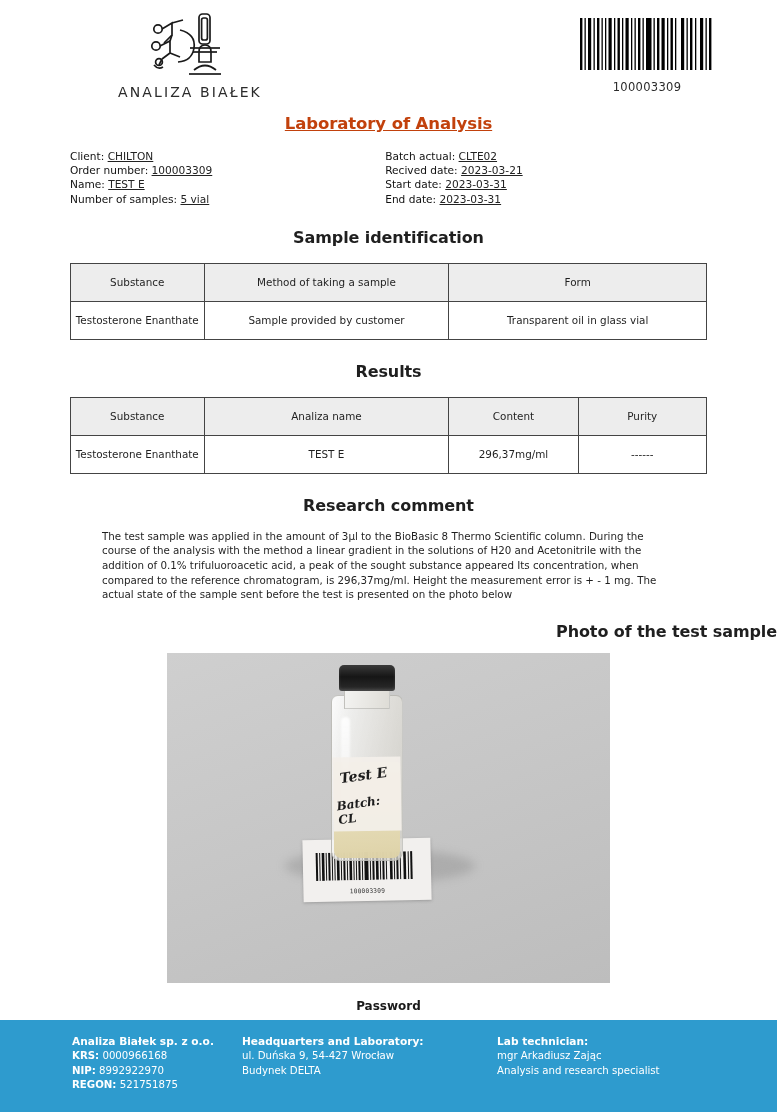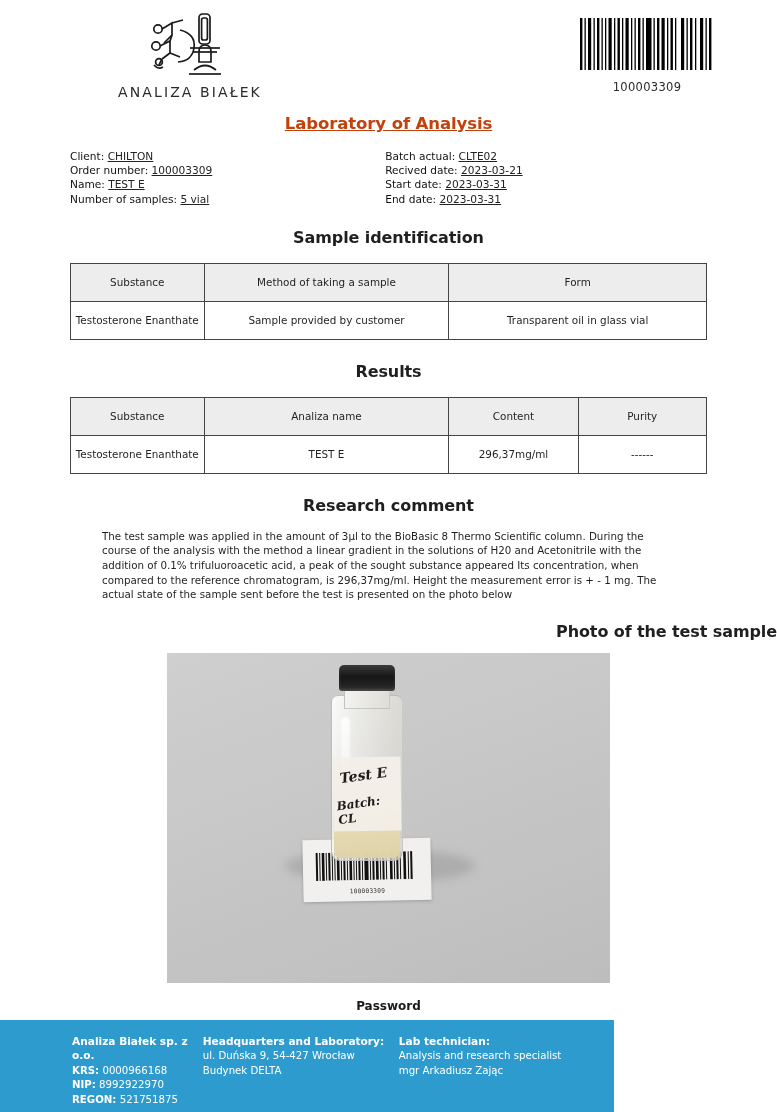--- a/index.html
+++ b/index.html
@@ -155,21 +155,21 @@
   }
 
   
   .pwd { text-align: center; margin-top: 16px; }
   .pwd-label { font-size: 12px; font-weight: bold; color: #1a1a1a; }
   .pwd-val { font-size: 10.6px; color: #2a2a2a; margin-top: 5px; }
 
   
   .footer {
     position: absolute; left: 0; bottom: 0;
-    width: 614px; height: 92px;
+    width: 777px; height: 92px;
     background: #2e9bce; color: #ffffff;
     display: flex; padding: 14px 0 0 0;
   }
   .fcol { font-size: 10.2px; line-height: 14.4px; }
   .fcol.c1 { width: 242px; padding-left: 72px; }
   .fcol.c2 { width: 255px; }
   .fcol.c3 { width: 280px; }
   .fcol .ftitle { font-weight: bold; font-size: 10.6px; margin-bottom: 1px; }
   .fcol .frow b { font-weight: bold; }
 </style>
@@ -420,18 +420,18 @@
         <span>521751875</span>
       </div>
     </div>
     <div class="fcol c2">
       <div class="ftitle">Headquarters and Laboratory:</div>
       <div class="frow">ul. Duńska 9, 54-427 Wrocław</div>
       <div class="frow">Budynek DELTA</div>
     </div>
     <div class="fcol c3">
       <div class="ftitle">Lab technician:</div>
+      <div class="frow">mgr Arkadiusz Zając</div>
       <div class="frow">Analysis and research specialist</div>
-      <div class="frow">mgr Arkadiusz Zając</div>
     </div>
   </div>
 
 </div>
 
 </body></html>

